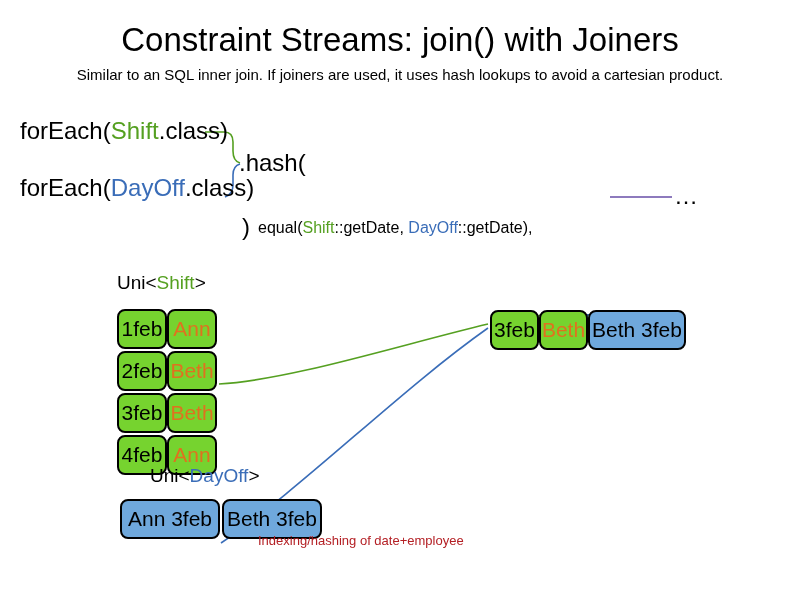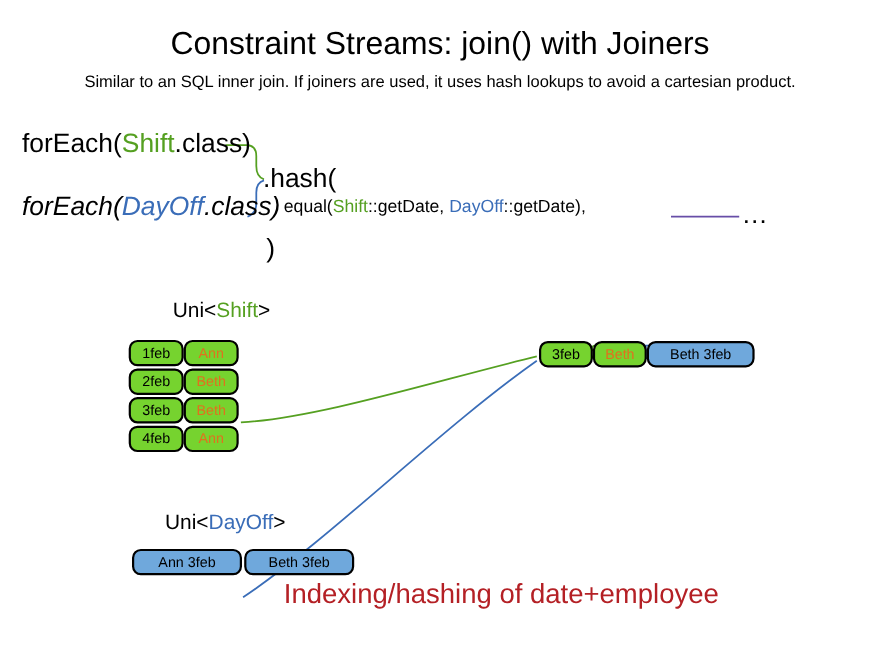--- a/index.html
+++ b/index.html
@@ -7,60 +7,60 @@
     position:relative;width:800px;height:600px;overflow:hidden;background:#ffffff;
     font-family:"Liberation Sans",sans-serif;color:#111;
   }
   #connectors{position:absolute;left:0;top:0;width:800px;height:600px;pointer-events:none;}
   #connectors path{fill:none;stroke-width:1.6px;}
   .stroke-green{stroke:var(--shift-green);}
   .stroke-blue{stroke:var(--dayoff-blue);}
   .stroke-purple{stroke:var(--joiner-purple);}
 
   .abs{position:absolute;white-space:nowrap;}
-  .title{left:0;top:20px;width:800px;text-align:center;font-size:29px;line-height:40px;color:#000;}
+  .title{left:0;top:20px;width:800px;text-align:center;font-size:33px;line-height:40px;color:#000;}
   .subtitle{left:0;top:66px;width:800px;text-align:center;font-size:15px;color:#000;}
 
   .code{font-size:24px;line-height:24px;color:#000;}
-  .code-sm{font-size:16px;line-height:19px;color:#000;}
+  .code-sm{font-size:16px;line-height:19px;color:#000;margin-top:39px;}
   .fe-shift{left:20px;top:119px;}
-  .fe-dayoff{left:20px;top:176px;font-style:italic;}
+  .fe-dayoff{left:20px;top:176px;}
   .join-open{left:239px;top:151px;}
   .equal1{left:258px;top:179px;}
   .equal2{left:258px;top:197px;}
   .join-close{left:242px;top:215px;}
   .ellipsis{left:674px;top:182px;font-size:24px;letter-spacing:2px;color:#000;}
 
   .green-txt{color:var(--shift-green);}
   .blue-txt{color:var(--dayoff-blue);}
 
   .tbl-label{font-size:19px;color:#000;}
-  .uni-shift-label{left:117px;top:272px;margin-left:40px;}
+  .uni-shift-label{left:117px;top:272px;}
   .bi-label{left:508px;top:272px;margin-top:38px;}
   .uni-dayoff-label{left:110px;top:465px;margin-left:40px;}
 
   .cellrow{display:flex;}
   .cell{
-    box-sizing:border-box;height:24px;border:2px solid #000;border-radius:8px;
+    box-sizing:border-box;height:40px;border:2px solid #000;border-radius:8px;
     display:flex;align-items:center;justify-content:center;
-    font-size:13px;line-height:22px;color:#000;
+    font-size:21px;line-height:22px;color:#000;
   }
   .cell.green{background:var(--cell-green);}
   .cell.blue{background:var(--cell-blue);}
   .cell.emp{color:var(--employee-orange);}
   .w50{width:50px;}
   .w49{width:49px;}
   .w98{width:98px;}
   .w100{width:100px;}
 
   .uni-shift-table{left:117px;top:309px;display:flex;flex-direction:column;gap:2px;}
   .bi-row{left:490px;top:310px;}
   .uni-dayoff-table{left:120px;top:499px;display:flex;flex-direction:row;gap:2px;}
 
-  .note{left:258px;top:527px;font-size:25px;line-height:27px;color:var(--note-red);white-space:nowrap;}
+  .note{left:258px;top:527px;font-size:13px;line-height:27px;color:var(--note-red);white-space:nowrap;}
 </style>
 </head>
 <body>
 
 <div id="slide">
 
   <svg id="connectors" viewBox="0 0 800 600">
     <path class="stroke-green" d="M 205 132 H 224 Q 233 132 233 142 V 151 Q 233 161 240 163"></path>
     <path class="stroke-blue" d="M 240 164 Q 233 166 233 175 V 185 Q 233 194 225 197"></path>
     <path class="stroke-purple" d="M 610 197 H 672"></path>

